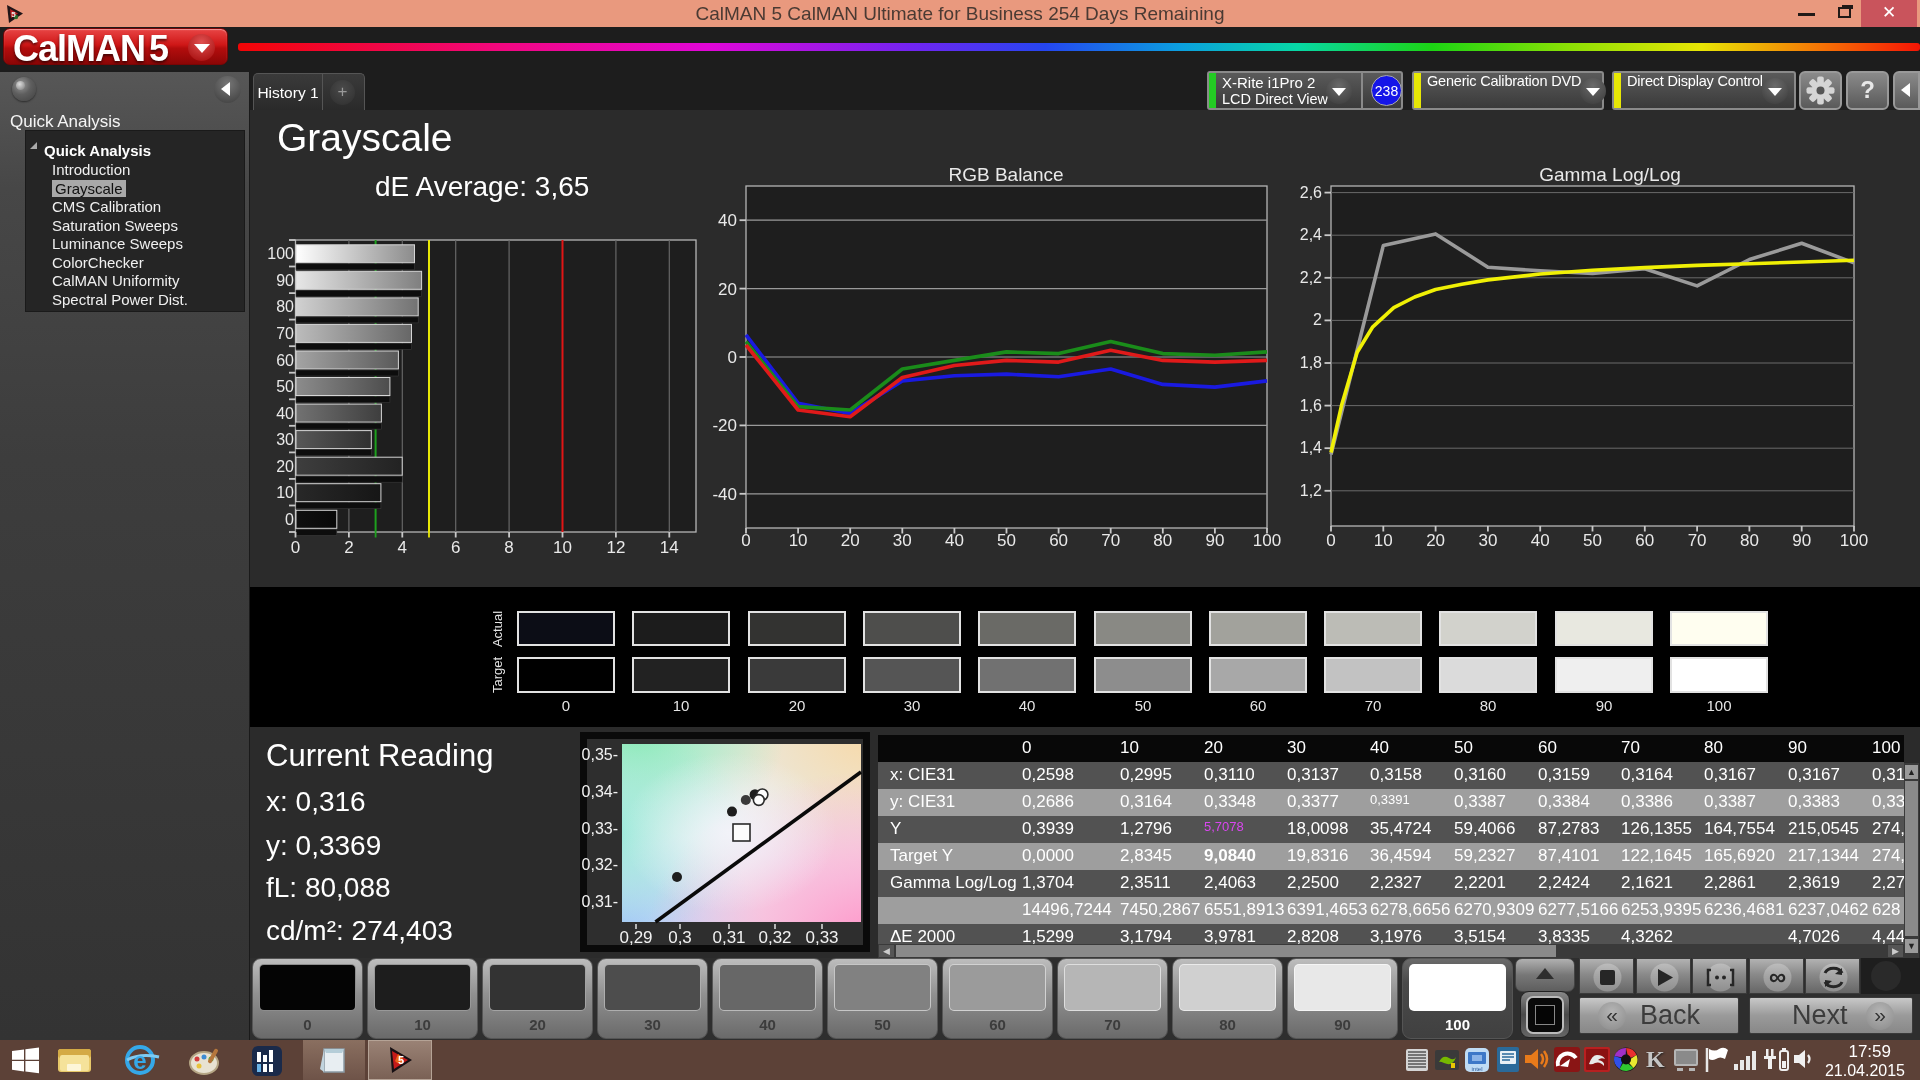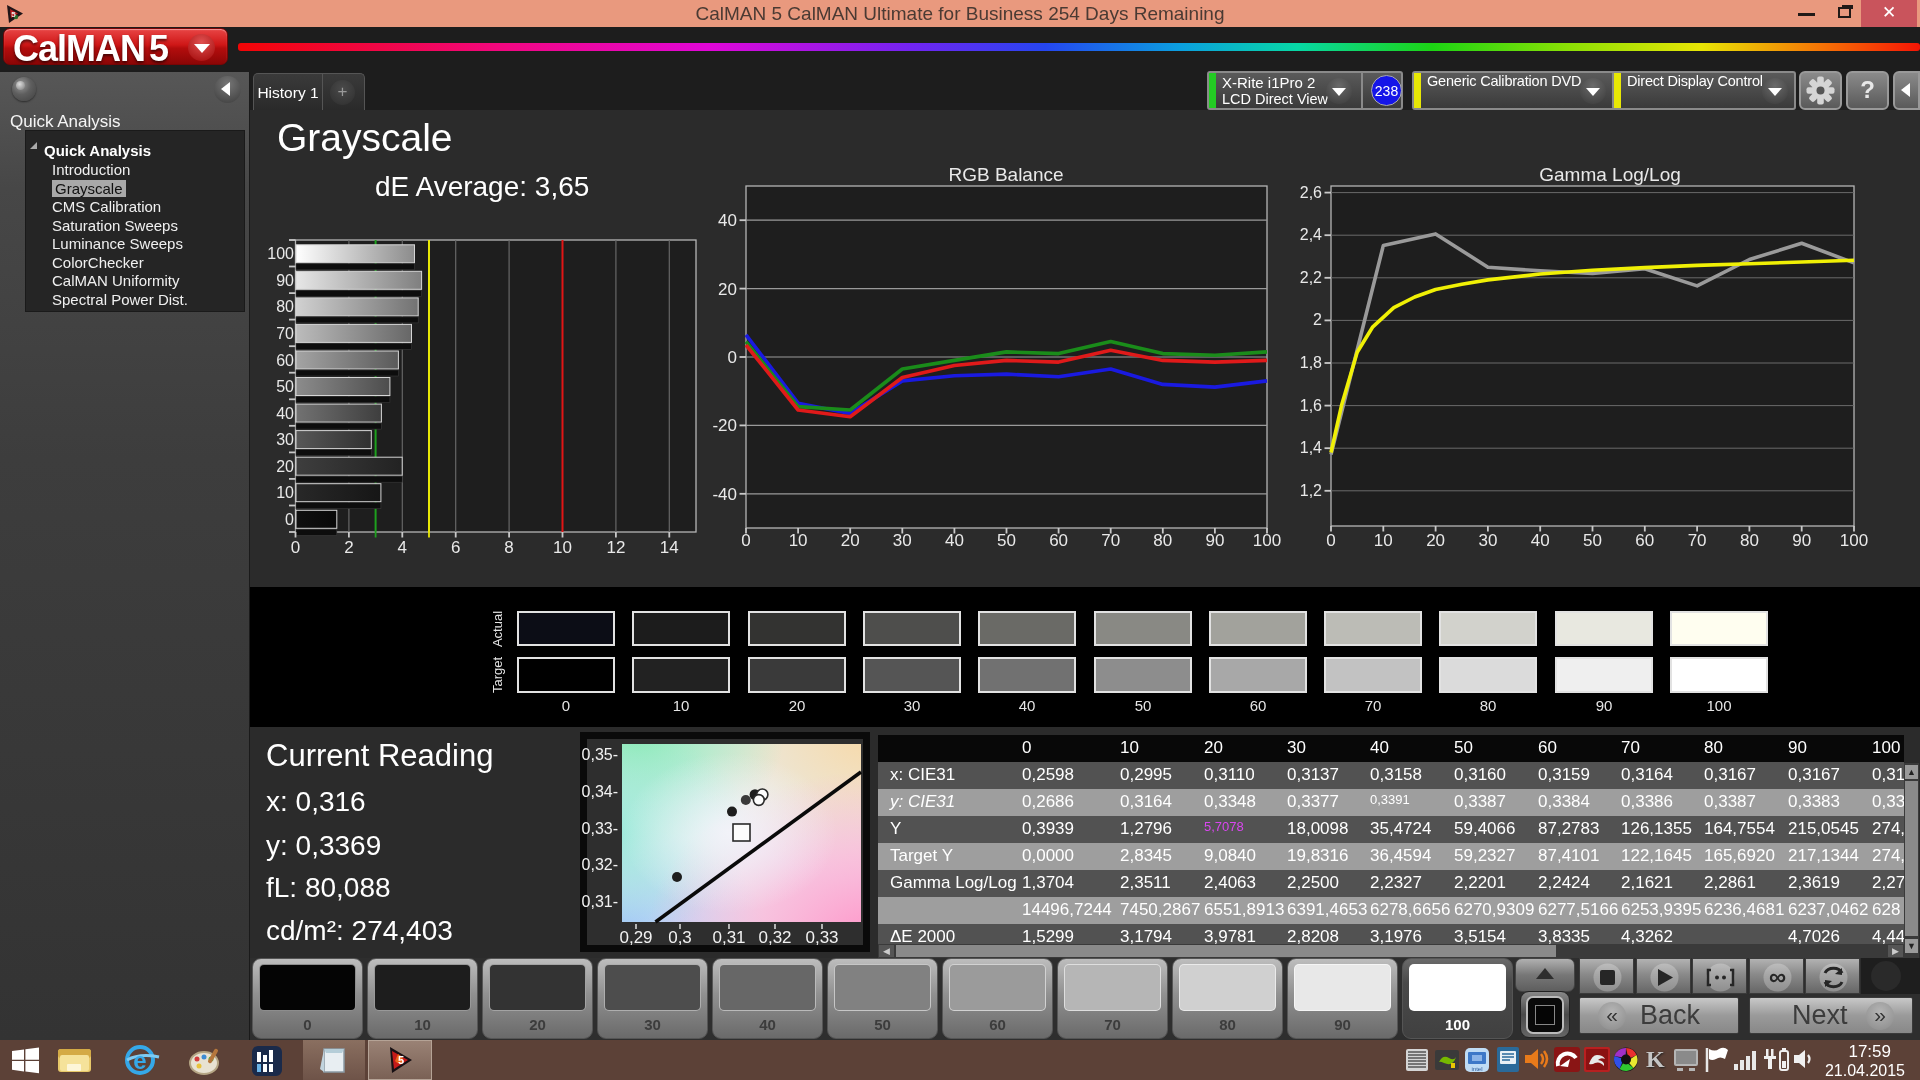--- a/index.html
+++ b/index.html
@@ -424,21 +424,21 @@
     <div class="abs" style="left:326px;top:30.0px;font-size:17px;color:#fff;">0,3110</div>
     <div class="abs" style="left:409px;top:30.0px;font-size:17px;color:#fff;">0,3137</div>
     <div class="abs" style="left:492px;top:30.0px;font-size:17px;color:#fff;">0,3158</div>
     <div class="abs" style="left:576px;top:30.0px;font-size:17px;color:#fff;">0,3160</div>
     <div class="abs" style="left:660px;top:30.0px;font-size:17px;color:#fff;">0,3159</div>
     <div class="abs" style="left:743px;top:30.0px;font-size:17px;color:#fff;">0,3164</div>
     <div class="abs" style="left:826px;top:30.0px;font-size:17px;color:#fff;">0,3167</div>
     <div class="abs" style="left:910px;top:30.0px;font-size:17px;color:#fff;">0,3167</div>
     <div class="abs" style="left:994px;top:30.0px;font-size:17px;color:#fff;">0,31</div>
     <div class="abs" style="left:0;top:54.0px;width:1026px;height:27px;background:#9e9e9e;"></div>
-    <div class="abs" style="left:12px;top:57.0px;font-size:17px;color:#fff;font-style:italic;">y: CIE31</div>
+    <div class="abs" style="left:12px;top:57.0px;font-size:17px;color:#fff;">y: CIE31</div>
     <div class="abs" style="left:144px;top:57.0px;font-size:17px;color:#fff;">0,2686</div>
     <div class="abs" style="left:242px;top:57.0px;font-size:17px;color:#fff;">0,3164</div>
     <div class="abs" style="left:326px;top:57.0px;font-size:17px;color:#fff;">0,3348</div>
     <div class="abs" style="left:409px;top:57.0px;font-size:17px;color:#fff;">0,3377</div>
     <div class="abs" style="left:492px;top:57.0px;font-size:13px;color:#fff;">0,3391</div>
     <div class="abs" style="left:576px;top:57.0px;font-size:17px;color:#fff;">0,3387</div>
     <div class="abs" style="left:660px;top:57.0px;font-size:17px;color:#fff;">0,3384</div>
     <div class="abs" style="left:743px;top:57.0px;font-size:17px;color:#fff;">0,3386</div>
     <div class="abs" style="left:826px;top:57.0px;font-size:17px;color:#fff;">0,3387</div>
     <div class="abs" style="left:910px;top:57.0px;font-size:17px;color:#fff;">0,3383</div>
@@ -453,21 +453,21 @@
     <div class="abs" style="left:576px;top:84.0px;font-size:17px;color:#fff;">59,4066</div>
     <div class="abs" style="left:660px;top:84.0px;font-size:17px;color:#fff;">87,2783</div>
     <div class="abs" style="left:743px;top:84.0px;font-size:17px;color:#fff;">126,1355</div>
     <div class="abs" style="left:826px;top:84.0px;font-size:17px;color:#fff;">164,7554</div>
     <div class="abs" style="left:910px;top:84.0px;font-size:17px;color:#fff;">215,0545</div>
     <div class="abs" style="left:994px;top:84.0px;font-size:17px;color:#fff;">274,</div>
     <div class="abs" style="left:0;top:108.0px;width:1026px;height:27px;background:#9e9e9e;"></div>
     <div class="abs" style="left:12px;top:111.0px;font-size:17px;color:#fff;">Target Y</div>
     <div class="abs" style="left:144px;top:111.0px;font-size:17px;color:#fff;">0,0000</div>
     <div class="abs" style="left:242px;top:111.0px;font-size:17px;color:#fff;">2,8345</div>
-    <div class="abs" style="left:326px;top:111.0px;font-size:17px;color:#fff;">9,0840</div>
+    <div class="abs" style="left:326px;top:111.0px;font-size:17px;color:#fff;font-weight:bold;">9,0840</div>
     <div class="abs" style="left:409px;top:111.0px;font-size:17px;color:#fff;">19,8316</div>
     <div class="abs" style="left:492px;top:111.0px;font-size:17px;color:#fff;">36,4594</div>
     <div class="abs" style="left:576px;top:111.0px;font-size:17px;color:#fff;">59,2327</div>
     <div class="abs" style="left:660px;top:111.0px;font-size:17px;color:#fff;">87,4101</div>
     <div class="abs" style="left:743px;top:111.0px;font-size:17px;color:#fff;">122,1645</div>
     <div class="abs" style="left:826px;top:111.0px;font-size:17px;color:#fff;">165,6920</div>
     <div class="abs" style="left:910px;top:111.0px;font-size:17px;color:#fff;">217,1344</div>
     <div class="abs" style="left:994px;top:111.0px;font-size:17px;color:#fff;">274,</div>
     <div class="abs" style="left:0;top:135.0px;width:1026px;height:27px;background:#525252;"></div>
     <div class="abs" style="left:12px;top:138.0px;font-size:17px;color:#fff;">Gamma Log/Log</div>
@@ -617,21 +617,21 @@
 
 <div class="abs" style="left:1207px;top:71px;width:196px;height:39px;background:linear-gradient(#5a5a5a,#3a3a3a);border:2px solid #8a8a8a;border-radius:3px;">
  <div class="abs" style="left:0;top:0;width:7px;height:35px;background:#24cc24;"></div>
  <div class="abs" style="left:13px;top:1px;font-size:15px;color:#fff;">X-Rite i1Pro 2</div>
  <div class="abs" style="left:13px;top:18px;font-size:14.5px;color:#fff;">LCD Direct View</div>
  <div class="abs" style="left:117px;top:5px;width:26px;height:26px;border-radius:50%;background:radial-gradient(circle at 50% 30%,#6a6a6a,#3a3a3a);"></div>
  <div class="abs" style="left:123px;top:15px;width:0;height:0;border-left:7px solid transparent;border-right:7px solid transparent;border-top:8px solid #fff;"></div>
  <div class="abs" style="left:152px;top:0;width:2px;height:35px;background:#8a8a8a;"></div>
  <div class="abs" style="left:162px;top:2px;width:31px;height:31px;border-radius:50%;background:#1515e8;border:1px solid #aaa;color:#fff;font-size:14px;text-align:center;line-height:30px;">238</div>
 </div>
-<div class="abs" style="left:1412px;top:71px;width:208px;height:39px;background:linear-gradient(#5a5a5a,#3a3a3a);border:2px solid #8a8a8a;border-radius:3px;">
+<div class="abs" style="left:1412px;top:71px;width:192px;height:39px;background:linear-gradient(#5a5a5a,#3a3a3a);border:2px solid #8a8a8a;border-radius:3px;">
  <div class="abs" style="left:0;top:0;width:7px;height:35px;background:#e8e805;"></div>
  <div class="abs" style="left:13px;top:0px;font-size:14.5px;letter-spacing:-0.2px;color:#fff;">Generic Calibration DVD</div>
  <div class="abs" style="left:166px;top:5px;width:26px;height:26px;border-radius:50%;background:radial-gradient(circle at 50% 30%,#6a6a6a,#3a3a3a);"></div>
  <div class="abs" style="left:172px;top:15px;width:0;height:0;border-left:7px solid transparent;border-right:7px solid transparent;border-top:8px solid #fff;"></div>
 </div>
 <div class="abs" style="left:1612px;top:71px;width:184px;height:39px;background:linear-gradient(#5a5a5a,#3a3a3a);border:2px solid #8a8a8a;border-radius:3px;">
  <div class="abs" style="left:0;top:0;width:7px;height:35px;background:#e8e805;"></div>
  <div class="abs" style="left:13px;top:0px;font-size:14.5px;letter-spacing:-0.2px;color:#fff;">Direct Display Control</div>
  <div class="abs" style="left:148px;top:5px;width:26px;height:26px;border-radius:50%;background:radial-gradient(circle at 50% 30%,#6a6a6a,#3a3a3a);"></div>
  <div class="abs" style="left:154px;top:15px;width:0;height:0;border-left:7px solid transparent;border-right:7px solid transparent;border-top:8px solid #fff;"></div>

